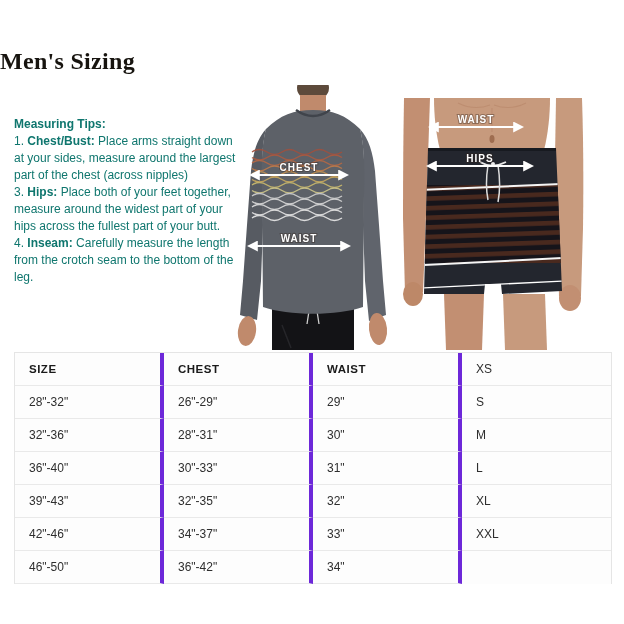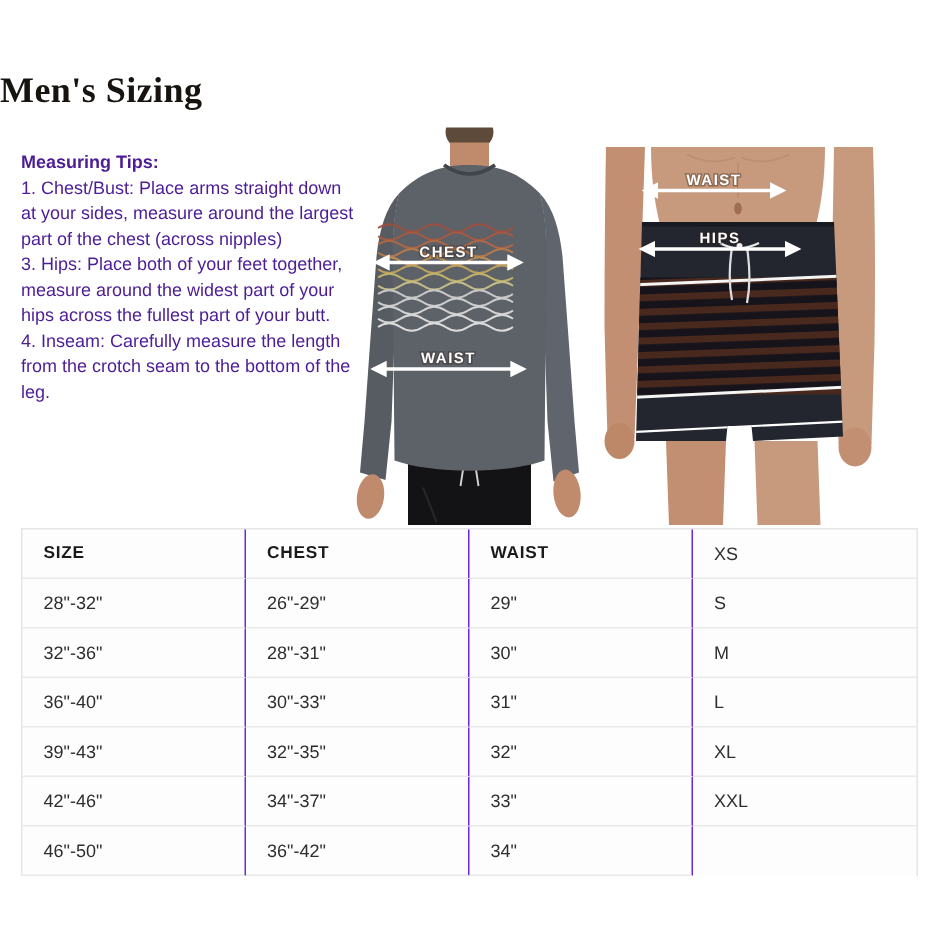--- a/index.html
+++ b/index.html
@@ -6,36 +6,36 @@
   .canvas {
     position:relative; width:624px; height:624px; background:#ffffff;
     font-family:"Liberation Sans","DejaVu Sans",sans-serif; overflow:hidden;
   }
   .title {
     position:absolute; top:48px; left:0; right:0; text-align:left;
     font-family:"Liberation Serif","DejaVu Serif",serif;
     font-size:24px; font-weight:700; color:#17140f; letter-spacing:.3px;
   }
   .tips {
-    position:absolute; left:14px; top:100px; width:226px;
-    font-size:12px; line-height:17px; color:#4c1d95;
+    position:absolute; left:14px; top:116px; width:226px;
+    font-size:12px; line-height:17px; color:#0f766e;
   }
   .tips p { margin:0; }
   .tips-heading { font-weight:700; }
-  .tips b { font-weight:400; }
+  .tips b { font-weight:700; }
   .photo-left  { position:absolute; left:230px; top:85px; }
   .photo-right { position:absolute; left:398px; top:98px; }
   .size-table {
     position:absolute; left:14px; top:352px; width:596px;
     display:grid; grid-template-columns:1fr 1fr 1fr 1fr;
     border:1px solid #e5e5e5; border-bottom:none; background:#fdfdfd;
   }
   .cell {
     height:32px; line-height:32px; padding-left:14px;
-    border-bottom:1px solid #e9e9e9; border-right:1px solid #6d28d9;
+    border-bottom:1px solid #e9e9e9; border-right:4px solid #6d28d9;
     font-size:12px; color:#2e2e2e; white-space:nowrap;
   }
   .cell:nth-child(4n) { border-right:none; }
   .cell.h { font-weight:700; font-size:11.5px; color:#1a1a1a; letter-spacing:.5px; }
   .fig-label {
     font-family:"Liberation Sans","DejaVu Sans",sans-serif;
     font-weight:700; font-size:10px; letter-spacing:1px; fill:#ffffff;
     paint-order:stroke; stroke:rgba(50,35,25,.38); stroke-width:2px;
   }
 </style>

